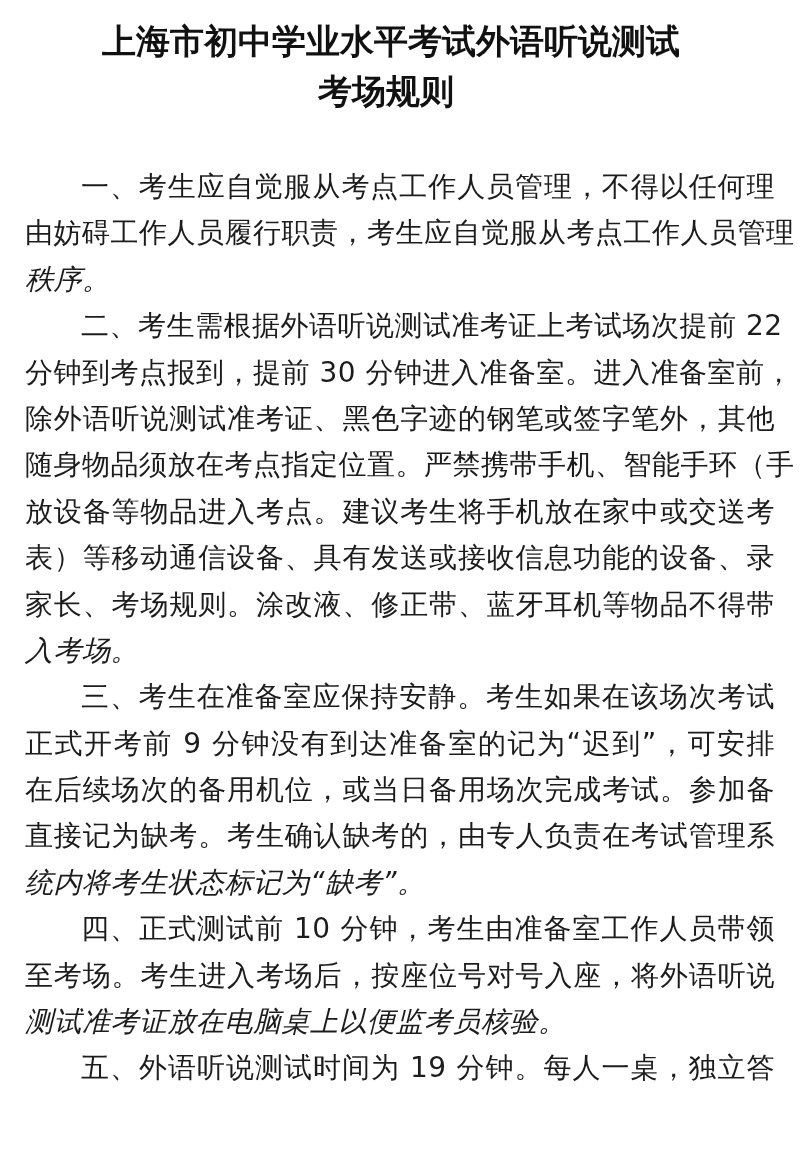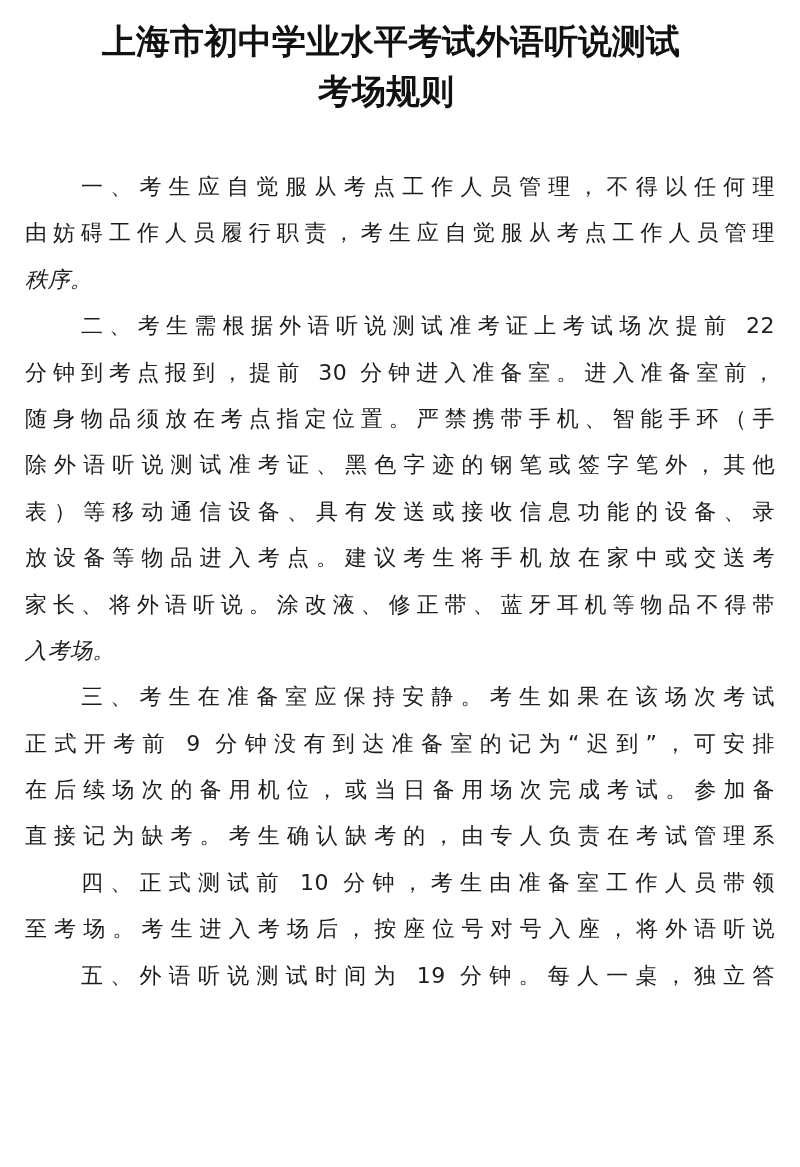--- a/index.html
+++ b/index.html
@@ -35,21 +35,21 @@
     white-space: nowrap;
   }
   .title.t1 { top: 20px; left: -9px; }
   .title.t2 { top: 70px; left: -14px; }
   .body-text {
     position: absolute;
     left: 25px;
     top: 163px;
     width: 750px;
     font-family: "DejaVu Sans", "Liberation Sans", sans-serif;
-    font-size: 22px;
+    font-size: 28px;
     line-height: 46.4px;
     color: #1c1c1c;
   }
   .line {
     display: block;
     height: 46.4px;
     white-space: nowrap;
     text-align: justify;
     text-align-last: justify;
     letter-spacing: 0.5px;
@@ -73,37 +73,39 @@
 
     <div>
       <span class="line indent">一、考生应自觉服从考点工作人员管理，不得以任何理</span>
       <span class="line">由妨碍工作人员履行职责，考生应自觉服从考点工作人员管理</span>
       <span class="line last">秩序。</span>
     </div>
 
     <div>
       <span class="line indent">二、考生需根据外语听说测试准考证上考试场次提前 22</span>
       <span class="line">分钟到考点报到，提前 30 分钟进入准备室。进入准备室前，</span>
+      <span class="line">除外语听说测试准考证、黑色字迹的钢笔或签字笔外，其他</span>
       <span class="line">随身物品须放在考点指定位置。严禁携带手机、智能手环（手</span>
-      <span class="line">除外语听说测试准考证、黑色字迹的钢笔或签字笔外，其他</span>
+      <span class="line">放设备等物品进入考点。建议考生将手机放在家中或交送考</span>
       <span class="line">表）等移动通信设备、具有发送或接收信息功能的设备、录</span>
-      <span class="line">放设备等物品进入考点。建议考生将手机放在家中或交送考</span>
-      <span class="line">家长、将外语听说。涂改液、修正带、蓝牙耳机等物品不得带</span>
+      <span class="line">家长、考场规则。涂改液、修正带、蓝牙耳机等物品不得带</span>
       <span class="line last">入考场。</span>
     </div>
 
     <div>
       <span class="line indent">三、考生在准备室应保持安静。考生如果在该场次考试</span>
       <span class="line">正式开考前 9 分钟没有到达准备室的记为“迟到”，可安排</span>
       <span class="line">在后续场次的备用机位，或当日备用场次完成考试。参加备</span>
       <span class="line">直接记为缺考。考生确认缺考的，由专人负责在考试管理系</span>
+      <span class="line last">统内将考生状态标记为“缺考”。</span>
     </div>
 
     <div>
       <span class="line indent">四、正式测试前 10 分钟，考生由准备室工作人员带领</span>
       <span class="line">至考场。考生进入考场后，按座位号对号入座，将外语听说</span>
+      <span class="line last">测试准考证放在电脑桌上以便监考员核验。</span>
     </div>
 
     <div>
       <span class="line indent">五、外语听说测试时间为 19 分钟。每人一桌，独立答</span>
     </div>
   </div>
 </div>
 
 </body></html>

